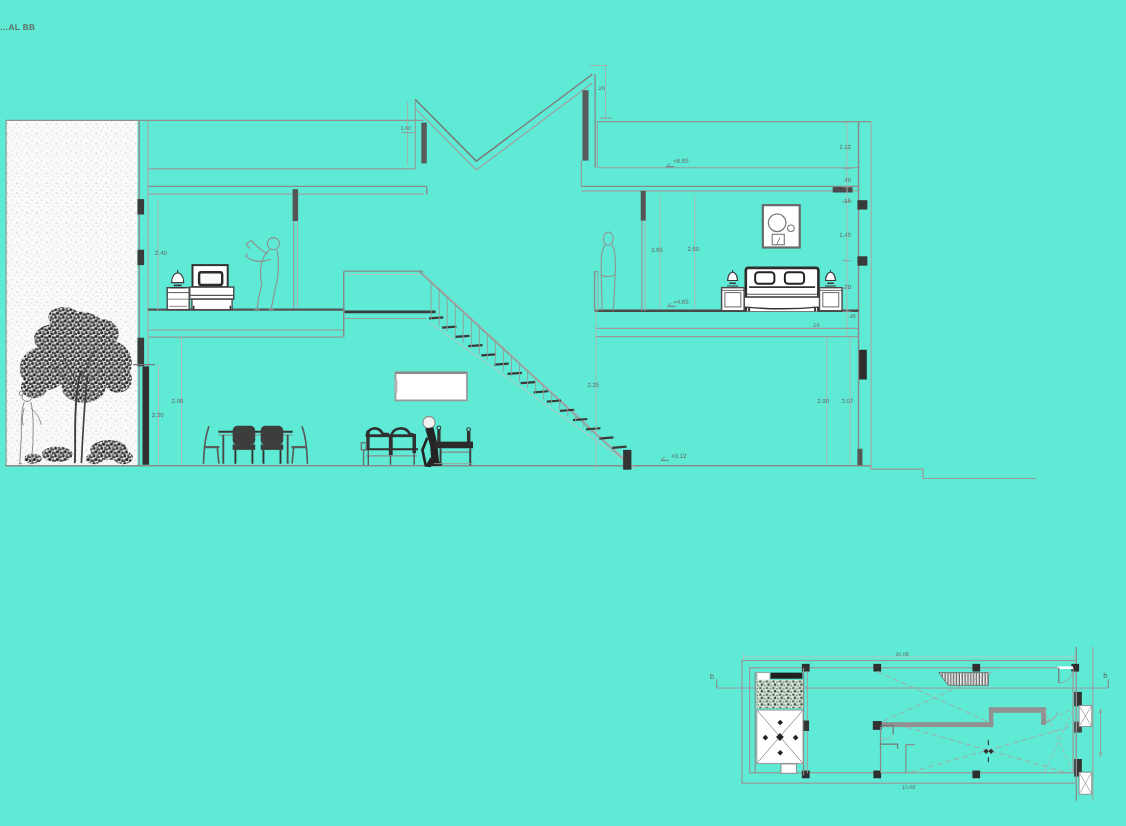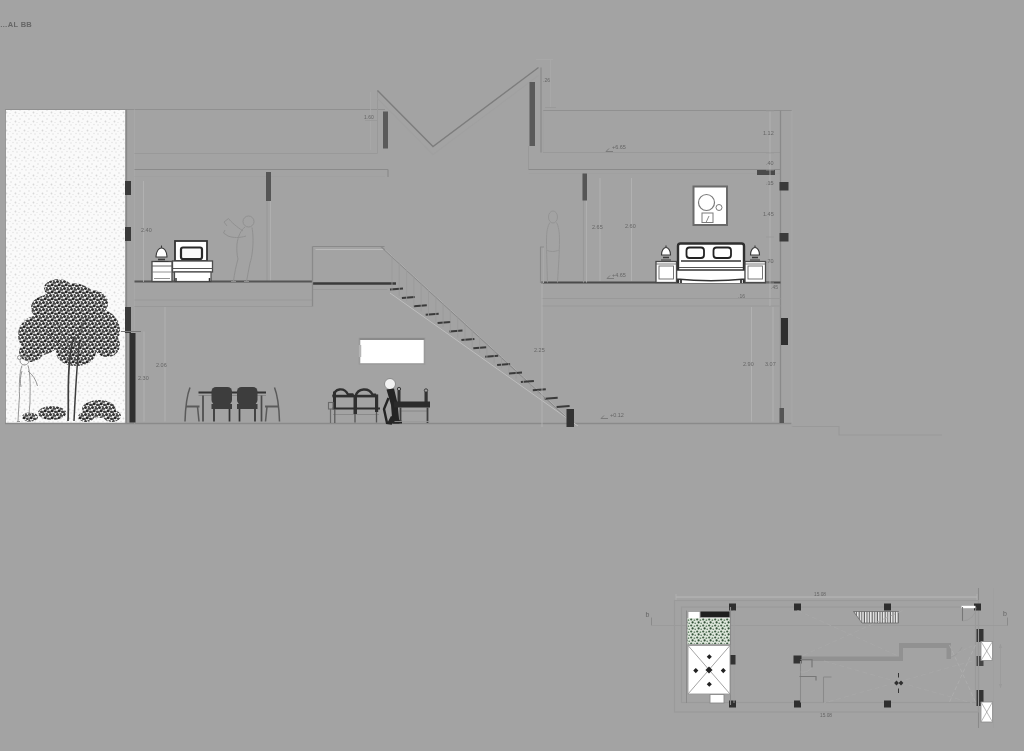--- a/index.html
+++ b/index.html
@@ -1,16 +1,16 @@
 <!DOCTYPE html>
 <html><head>
 <meta charset="utf-8">
 <style>
 html,body{margin:0;padding:0;background:#ffffff;}
-#page{position:relative;width:1024px;height:751px;background:#a3a3a3;overflow:hidden;
+#page{position:relative;width:1024px;height:751px;background:#5eead4;overflow:hidden;
 font-family:"Liberation Sans", sans-serif;}
 svg{position:absolute;left:0;top:0;filter:blur(0.38px);}
 text{font-family:"Liberation Sans", sans-serif;fill:#666;}
 </style>
 </head>
 <body>
 <div id="page">
 <svg width="1024" height="751" viewBox="0 0 1024 751">
 <defs>
 <pattern id="stipple" width="9" height="9" patternUnits="userSpaceOnUse">

